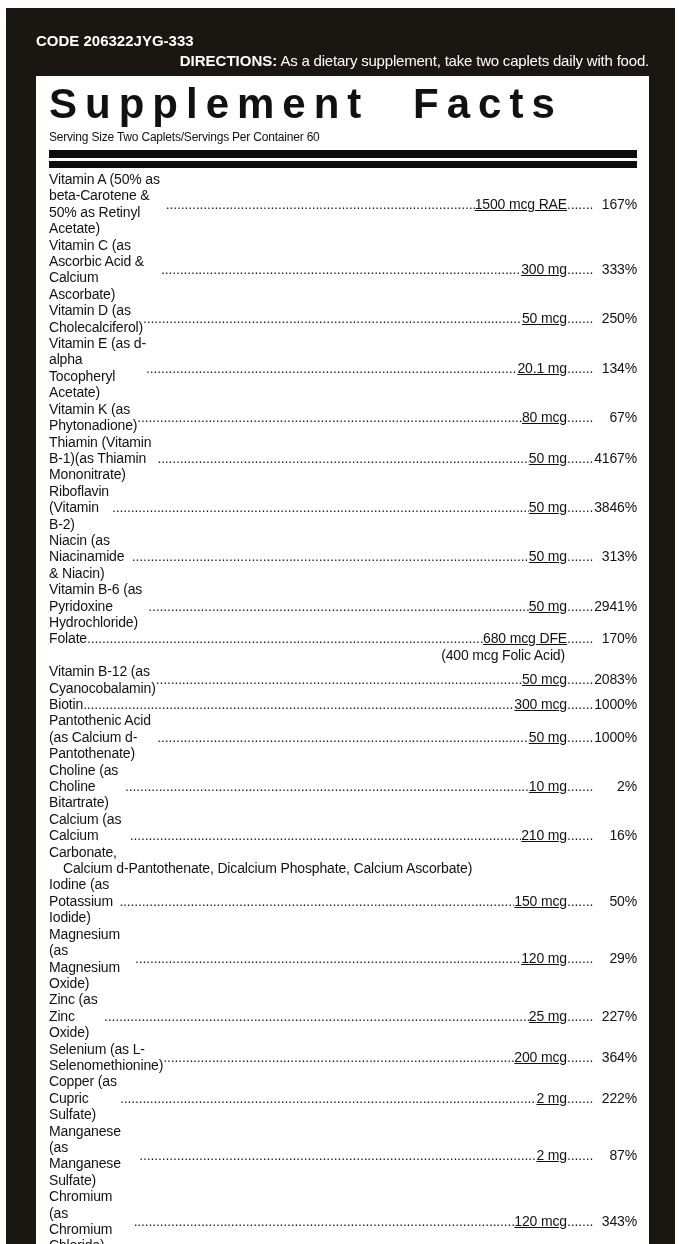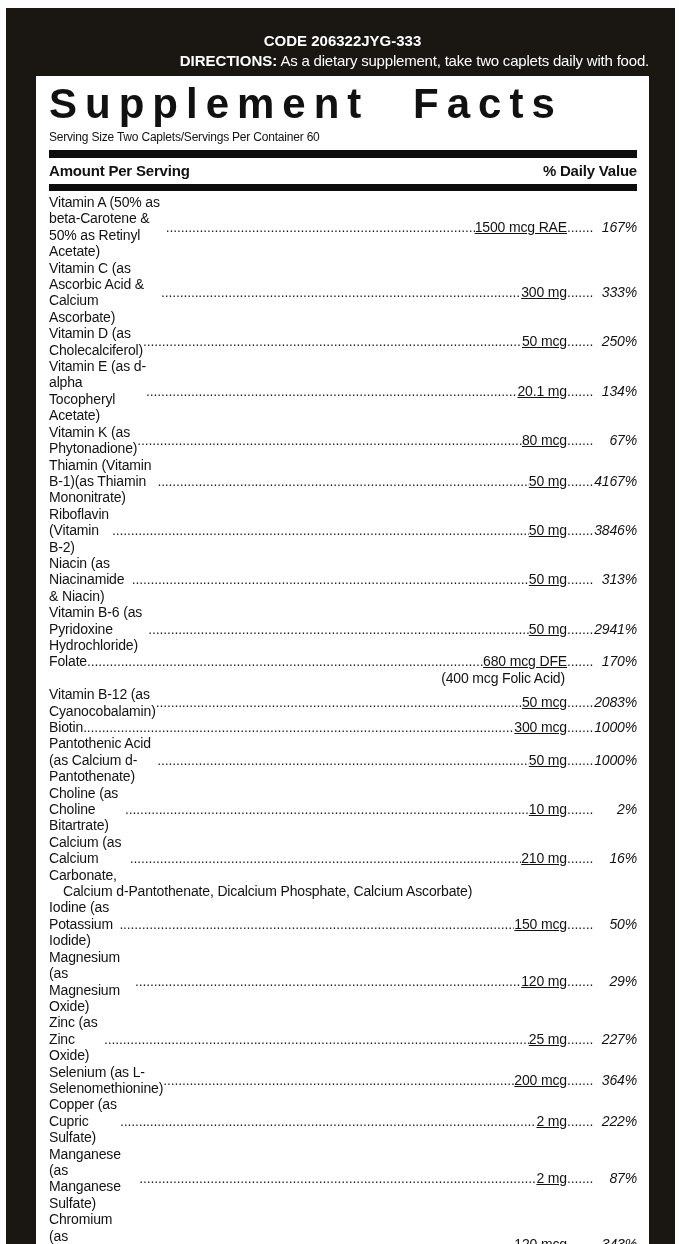--- a/index.html
+++ b/index.html
@@ -1,63 +1,59 @@
 <!DOCTYPE html>
 <html><head>
 <meta charset="utf-8">
 <style>
   html,body{margin:0;padding:0;background:#e9e9e9;}
   .page{position:relative;width:679px;height:1244px;background:#fdfdfd;margin:0 auto;overflow:hidden;
         font-family:"Liberation Sans", sans-serif;}
   .panel{position:absolute;top:8px;left:6px;right:4px;bottom:0;background:#1a1713;color:#fff;
          padding:24px 26px 10px 30px;box-sizing:border-box;}
-  .meta{display:flex;justify-content:center;font-size:15px;font-weight:bold;letter-spacing:0;}
+  .meta{display:flex;justify-content:flex-start;font-size:15px;font-weight:bold;letter-spacing:0;}
   .directions{font-size:15px;margin-top:3px;letter-spacing:-0.2px;text-align:right;}
   .directions b{letter-spacing:0;}
 
   
   .facts{background:#fff;color:#121212;margin-top:7px;padding:5px 12px 7px 13px;box-sizing:border-box;}
   .facts-title{font-size:42px;font-weight:bold;letter-spacing:8px;word-spacing:24px;white-space:nowrap;
                overflow:hidden;line-height:46px;color:#111;}
   .serving{font-size:12px;line-height:19px;letter-spacing:-0.2px;margin-top:1px;}
   .bar{height:7px;background:#0d0d0d;margin:3px 0;}
   .bar.thick{height:8px;}
   .colhead{display:flex;justify-content:space-between;font-size:15px;font-weight:bold;
            padding:1px 0 2px 0;letter-spacing:-0.2px;}
   .rows{font-size:14px;line-height:16.4px;letter-spacing:-0.15px;}
   .frow{display:flex;align-items:center;}
   .frow .lbl{white-space:pre-wrap;flex:0 1 auto;}
   .frow .dots{flex:1 1 auto;overflow:hidden;white-space:nowrap;min-width:6px;opacity:.95;}
   .frow .amt{flex:0 0 auto;white-space:pre;text-decoration:underline;}
   .frow .gap{flex:0 0 auto;width:26px;overflow:hidden;white-space:nowrap;opacity:.95;}
-  .frow .dv{flex:0 0 auto;width:44px;text-align:right;white-space:pre;font-style:italic;}
+  .frow .dv{flex:0 0 auto;width:44px;text-align:right;white-space:pre;}
   .frow.sub .lbl{padding-left:14px;}
   .frow.subright{justify-content:flex-end;padding-right:72px;}
 </style>
 </head>
 <body>
 
 <div class="page">
   <div class="panel">
 
     <div class="meta">
       <span>CODE 206322</span>
       <span>JYG-333</span>
     </div>
 
     <div class="directions"><b>DIRECTIONS:</b><span> As a dietary supplement, take two caplets daily with food.</span></div>
 
     <div class="facts">
       <div class="facts-title">Supplement Facts</div>
       <div class="serving">Serving Size Two Caplets/Servings Per Container 60</div>
       <div class="bar thick"></div>
-      <div class="colhead">
-        <span>Amount Per Serving</span>
-        <span>% Daily Value</span>
-      </div>
       <div class="bar"></div>
       <div class="rows" id="main-rows">
           <div class="frow">
             <span class="lbl"><span>Vitamin A (50% as beta-Carotene &amp; 50% as Retinyl Acetate) </span></span>
             <span class="dots">....................................................................................................................................................................................................................................................................</span>
             <span class="amt">1500 mcg RAE</span>
             <span class="gap"> ............................................................</span>
             <span class="dv">167%</span>
           </div>
           <div class="frow">

